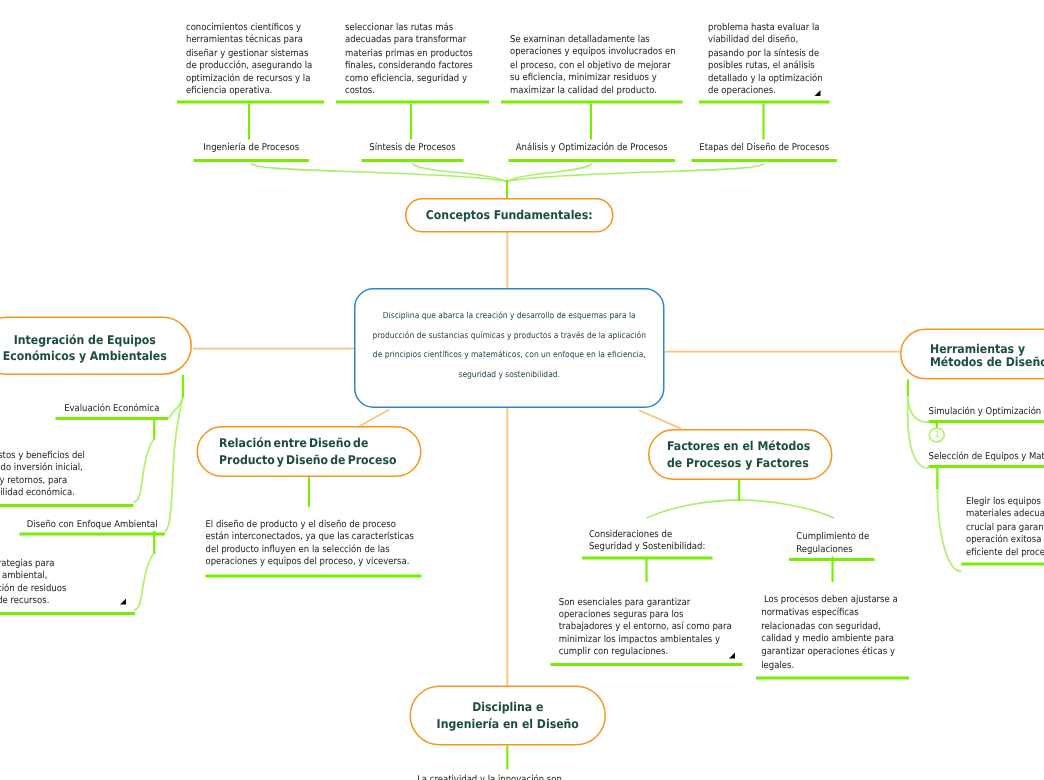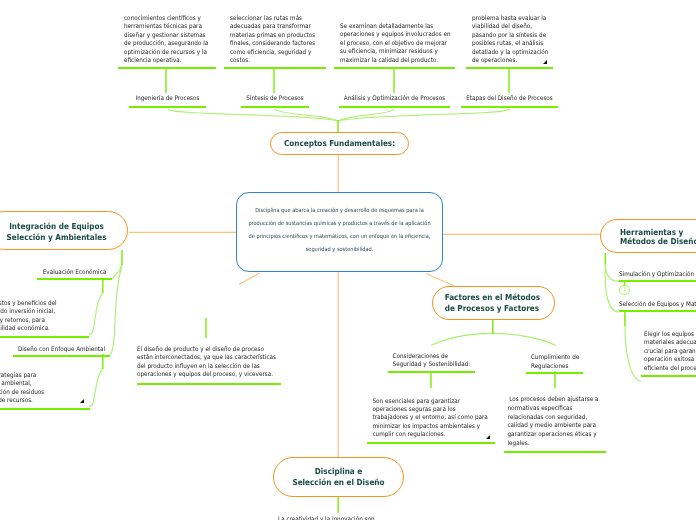--- a/index.html
+++ b/index.html
@@ -152,21 +152,21 @@
         <div style="white-space:pre">Disciplina que abarca la creación y desarrollo de esquemas para la</div>
         <div style="white-space:pre">producción de sustancias químicas y productos a través de la aplicación</div>
         <div style="white-space:pre">de principios científicos y matemáticos, con un enfoque en la eficiencia,</div>
         <div style="white-space:pre">seguridad y sostenibilidad.</div>
       </div>
   </div>
 
   <div class="node cap" style="left:-15px;top:196px;width:143px;height:39px;padding-top:3px;">
     <span>
         <div style="white-space:pre">Integración de Equipos</div>
-        <div style="white-space:pre">Selección y Ambientales</div>
+        <div style="white-space:pre">Económicos y Ambientales</div>
       </span>
   </div>
   <div class="node ul lbl" style="left:37px;top:254px;width:75px;height:11px;">
     <span>Evaluación Económica</span>
   </div>
   <div class="node ul para" style="left:-52px;top:285px;width:141px;padding-bottom:2px;">
       <div style="white-space:pre">Se analizan los costos y beneficios del</div>
       <div style="white-space:pre">proyecto, incluyendo inversión inicial,</div>
       <div style="white-space:pre">costos operativos y retornos, para</div>
       <div style="white-space:pre">determinar la viabilidad económica.</div>
@@ -198,20 +198,26 @@
     <span>Selección de Equipos y Materiales</span>
   </div>
   <div class="node ul para" style="left:641px;top:316px;width:120px;padding-bottom:2px;padding-left:3px;">
       <div style="white-space:pre">Elegir los equipos y</div>
       <div style="white-space:pre">materiales adecuados es</div>
       <div style="white-space:pre">crucial para garantizar una</div>
       <div style="white-space:pre">operación exitosa y</div>
       <div style="white-space:pre">eficiente del proceso.</div>
     </div>
 
+  <div class="node cap" style="left:131px;top:269px;width:150px;height:34px;justify-content:flex-start;padding-left:14px;text-align:left;word-spacing:-1.1px;">
+    <span>
+        <div style="white-space:pre">Relación entre Diseño de</div>
+        <div style="white-space:pre">Producto y Diseño de Proceso</div>
+      </span>
+  </div>
   <div class="node ul para" style="left:137px;top:331px;width:144px;padding-bottom:3px;">
       <div style="white-space:pre">El diseño de producto y el diseño de proceso</div>
       <div style="white-space:pre">están interconectados, ya que las características</div>
       <div style="white-space:pre">del producto influyen en la selección de las</div>
       <div style="white-space:pre">operaciones y equipos del proceso, y viceversa.</div>
     </div>
 
   <div class="node cap" style="left:432px;top:271px;width:123px;height:34px;justify-content:flex-start;padding-left:11.7px;text-align:left;">
     <span>
         <div style="white-space:pre">Factores en el Métodos</div>
@@ -240,21 +246,21 @@
       <div style="white-space:pre">legales.</div>
     </div>
 
   <div class="tri" style="left:543.2px;top:45px;"></div>
   <div class="tri" style="left:80px;top:384px;"></div>
   <div class="tri" style="left:485.8px;top:420px;"></div>
 
   <div class="node cap" style="left:273px;top:442px;width:131px;height:40px;">
     <span>
         <div style="white-space:pre">Disciplina e</div>
-        <div style="white-space:pre">Selección en el Diseño</div>
+        <div style="white-space:pre">Ingeniería en el Diseño</div>
       </span>
   </div>
   <div class="node para" style="left:278.1px;top:501px;width:160px;">
       <div style="white-space:pre">La creatividad y la innovación son</div>
       <div style="white-space:pre">esenciales en el diseño de procesos, ya que</div>
     </div>
 
 </div>
 
 </body></html>

